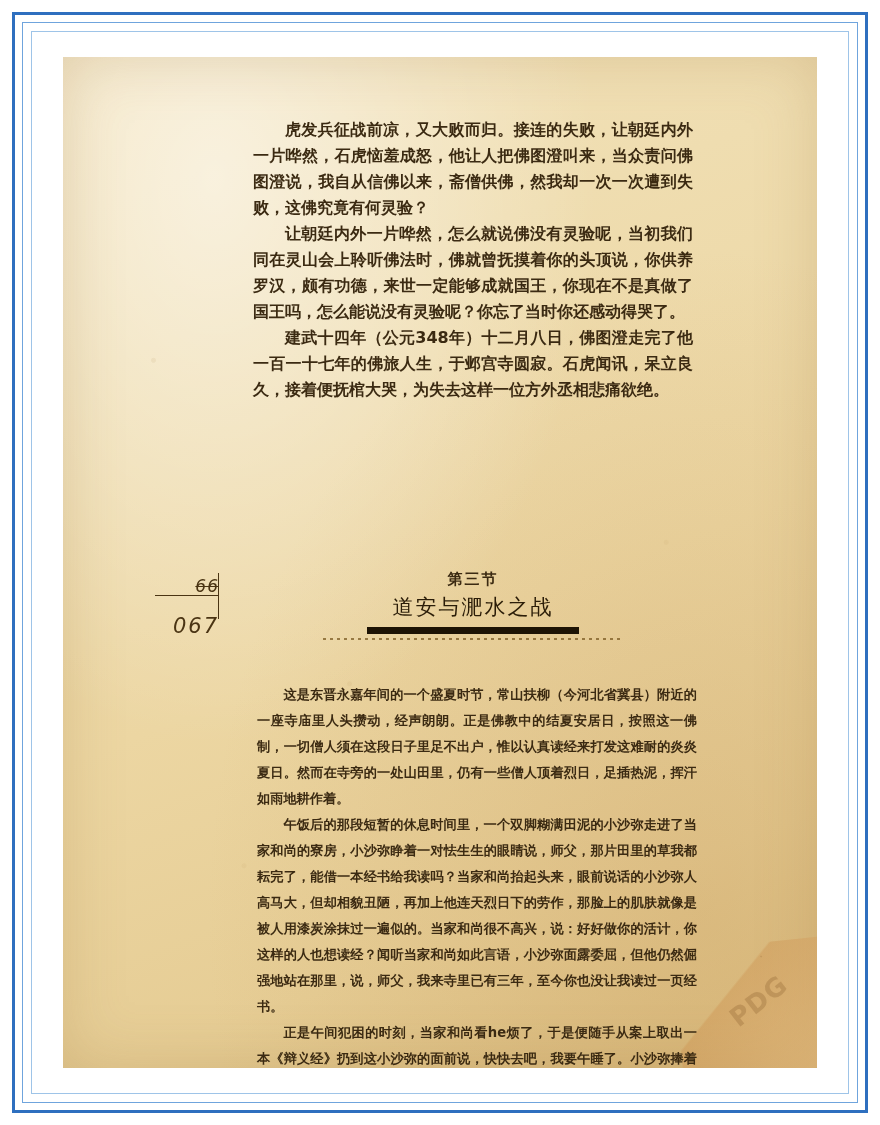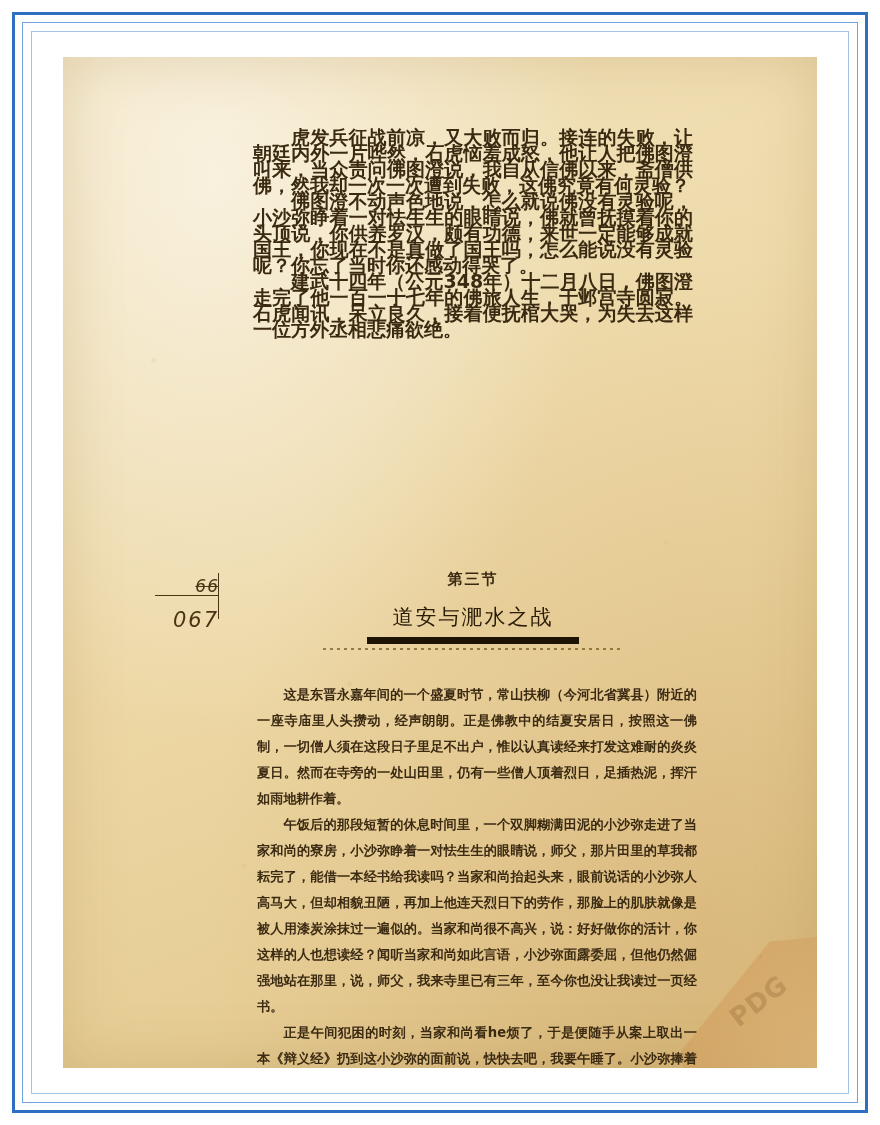--- a/index.html
+++ b/index.html
@@ -97,27 +97,26 @@
     pointer-events: none;
   }
 
   
   .content {
     position: absolute;
     left: 190px;
     top: 60px;
     width: 440px;
     color: #3b2a12;
-    font-size: 19px;
-    line-height: 16px;
+    font-size: 16px;
+    line-height: 26px;
     text-align: justify;
     text-justify: inter-ideograph;
     font-family: "DejaVu Sans", "Liberation Sans", sans-serif;
     font-weight: bold;
-    margin-top: 12px;
   }
   p.para {
     margin: 0;
     text-indent: 2em;
   }
 
   
   .folio {
     position: absolute;
     left: 92px;
@@ -132,21 +131,21 @@
     letter-spacing: 1px;
     line-height: 18px;
     font-style: italic;
   }
   .folio .num {
     font-size: 21px;
     letter-spacing: 2px;
     line-height: 22px;
     font-style: italic;
     border-top: 1px solid #4a3413;
-    padding-top: 13px;
+    padding-top: 19px;
   }
   .folio-rule {
     position: absolute;
     left: 155px;
     top: 516px;
     width: 1px;
     height: 46px;
     background: #4a3413;
   }
 
@@ -156,21 +155,21 @@
     left: 190px;
     top: 513px;
     width: 440px;
     text-align: center;
   }
   .section-num {
     font-size: 15px;
     font-weight: bold;
     color: #3b2a12;
     letter-spacing: 2px;
-    margin-bottom: 14px;
+    margin-bottom: 4px;
   }
   .section-title {
     font-size: 21px;
     font-weight: normal;
     color: #2b1d08;
     letter-spacing: 2px;
   }
   .title-underline {
     margin: 6px auto 0;
     width: 212px;
@@ -209,21 +208,21 @@
   <div class="border-inner"></div>
   <div class="border-thin"></div>
 
   <div class="sheet">
     <div class="corner-mark"></div>
     <div class="watermark">PDG</div>
     <div class="watermark-small">·</div>
 
     <div class="content">
       <p class="para">虎发兵征战前凉，又大败而归。接连的失败，让朝廷内外一片哗然，石虎恼羞成怒，他让人把佛图澄叫来，当众责问佛图澄说，我自从信佛以来，斋僧供佛，然我却一次一次遭到失败，这佛究竟有何灵验？</p>
-      <p class="para">佛图澄不动声色地说，怎么就说佛没有灵验呢，小沙弥睁着一对怯生生的眼睛说，佛就曾抚摸着你的头顶说，你供养罗汉，颇有功德，来世一定能够成就国王，你现在不是真做了国王吗，怎么能说没有灵验呢？你忘了当时你还感动得哭了。</p>
+      <p class="para">让朝廷内外一片哗然，怎么就说佛没有灵验呢，当初我们同在灵山会上聆听佛法时，佛就曾抚摸着你的头顶说，你供养罗汉，颇有功德，来世一定能够成就国王，你现在不是真做了国王吗，怎么能说没有灵验呢？你忘了当时你还感动得哭了。</p>
       <p class="para">建武十四年（公元348年）十二月八日，佛图澄走完了他一百一十七年的佛旅人生，于邺宫寺圆寂。石虎闻讯，呆立良久，接着便抚棺大哭，为失去这样一位方外丞相悲痛欲绝。</p>
     </div>
 
     <div class="folio">
       <div class="strike">66</div>
       <div class="num">067</div>
     </div>
     <div class="folio-rule"></div>
 
     <div class="section-head">

